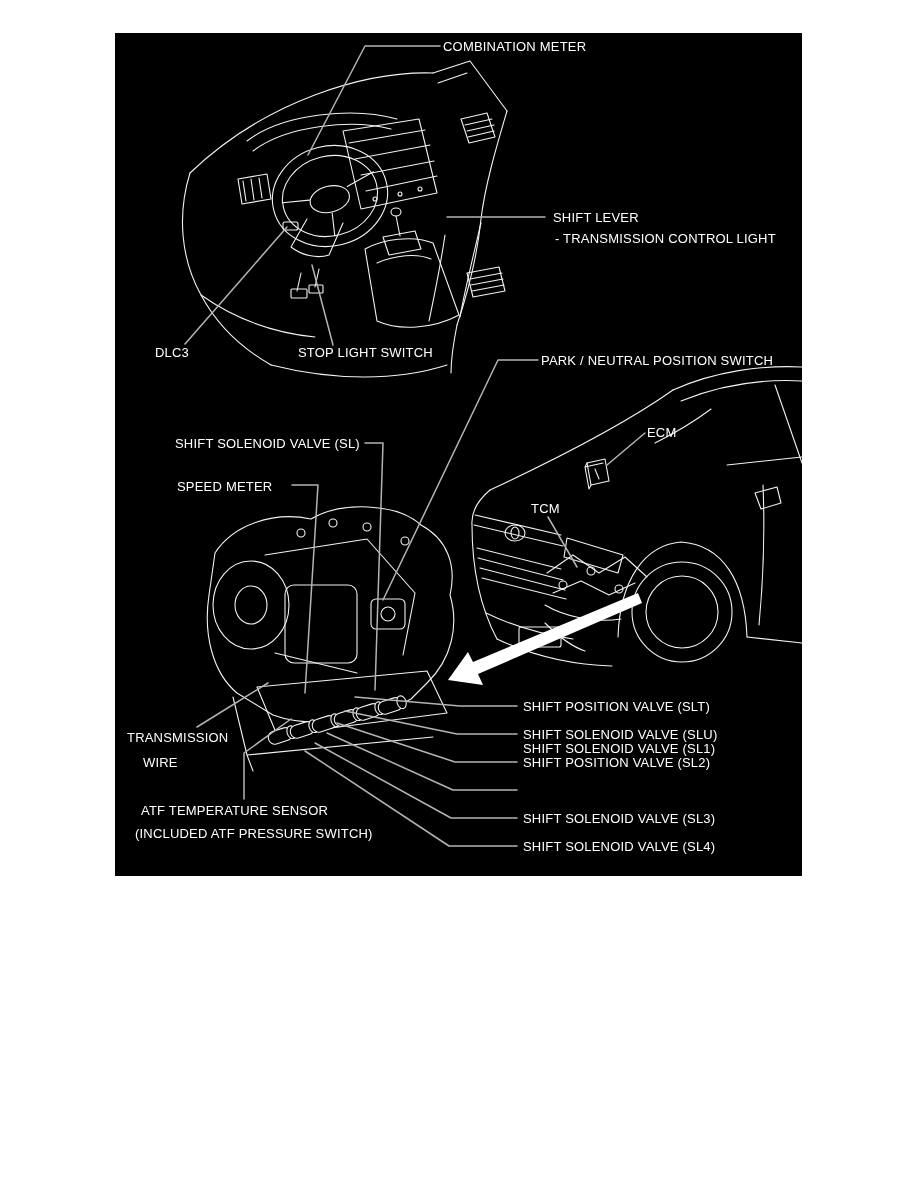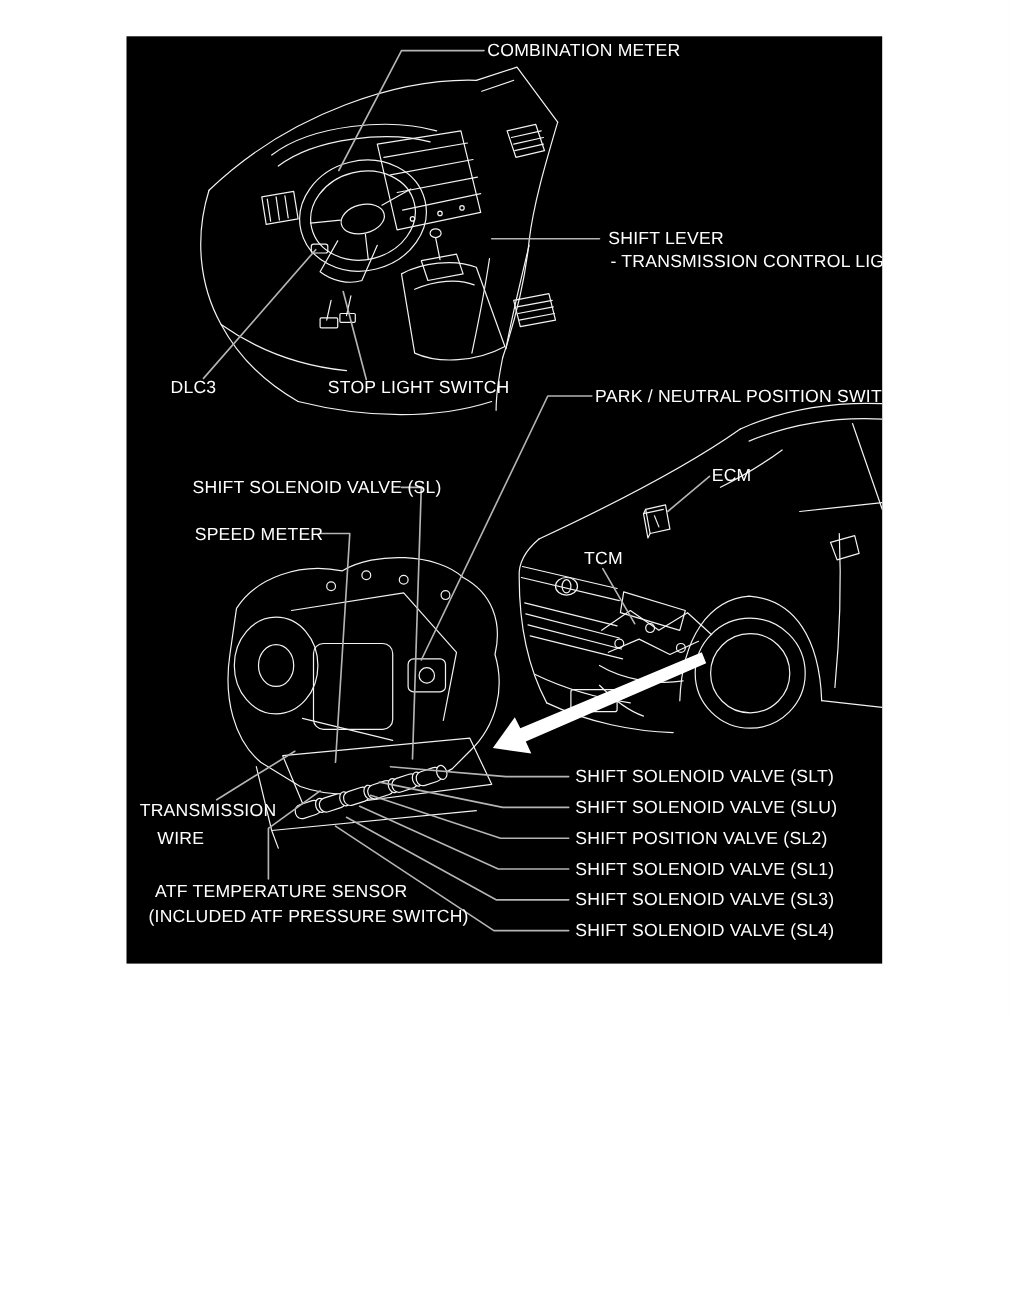--- a/index.html
+++ b/index.html
@@ -1,20 +1,20 @@
 <!DOCTYPE html>
 <html><head>
 <meta charset="utf-8">
 <style>
   html,body{margin:0;padding:0;background:#ffffff;}
   .page{position:relative;width:918px;height:1188px;background:#ffffff;overflow:hidden;
         font-family:"Liberation Sans",sans-serif;}
   .diagram{position:absolute;left:115px;top:33px;width:687px;height:843px;background:#000000;}
   .art{position:absolute;left:0;top:0;}
-  .lbl{position:absolute;color:#ffffff;font-size:16px;line-height:15px;letter-spacing:.2px;
+  .lbl{position:absolute;color:#ffffff;font-size:13px;line-height:15px;letter-spacing:.2px;
        white-space:nowrap;font-weight:400;}
 </style>
 </head>
 <body>
 
 <div class="page">
   <div class="diagram">
 
     <svg class="art" width="687" height="843" viewBox="0 0 687 843">
 
@@ -187,20 +187,20 @@
     <div class="lbl" style="left:183px;top:312px">STOP LIGHT SWITCH</div>
     <div class="lbl" style="left:426px;top:320px">PARK / NEUTRAL POSITION SWITCH</div>
     <div class="lbl" style="left:60px;top:403px">SHIFT SOLENOID VALVE (SL)</div>
     <div class="lbl" style="left:62px;top:446px">SPEED METER</div>
     <div class="lbl" style="left:532px;top:392px">ECM</div>
     <div class="lbl" style="left:416px;top:468px">TCM</div>
     <div class="lbl" style="left:12px;top:697px">TRANSMISSION</div>
     <div class="lbl" style="left:28px;top:722px">WIRE</div>
     <div class="lbl" style="left:26px;top:770px">ATF TEMPERATURE SENSOR</div>
     <div class="lbl" style="left:20px;top:793px">(INCLUDED ATF PRESSURE SWITCH)</div>
-    <div class="lbl" style="left:408px;top:666px">SHIFT SOLENOID VALVE (SLT)</div>
+    <div class="lbl" style="left:408px;top:666px">SHIFT POSITION VALVE (SLT)</div>
     <div class="lbl" style="left:408px;top:694px">SHIFT SOLENOID VALVE (SLU)</div>
     <div class="lbl" style="left:408px;top:722px">SHIFT POSITION VALVE (SL2)</div>
-    <div class="lbl" style="left:408px;top:750px">SHIFT SOLENOID VALVE (SL1)</div>
+    <div class="lbl" style="left:408px;top:708px">SHIFT SOLENOID VALVE (SL1)</div>
     <div class="lbl" style="left:408px;top:778px">SHIFT SOLENOID VALVE (SL3)</div>
     <div class="lbl" style="left:408px;top:806px">SHIFT SOLENOID VALVE (SL4)</div>
   </div>
 </div>
 
 </body></html>

